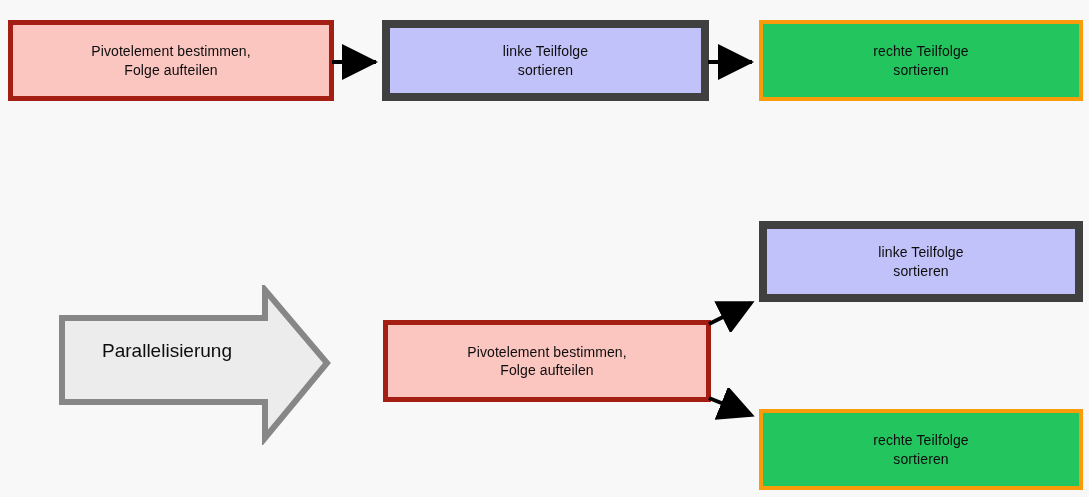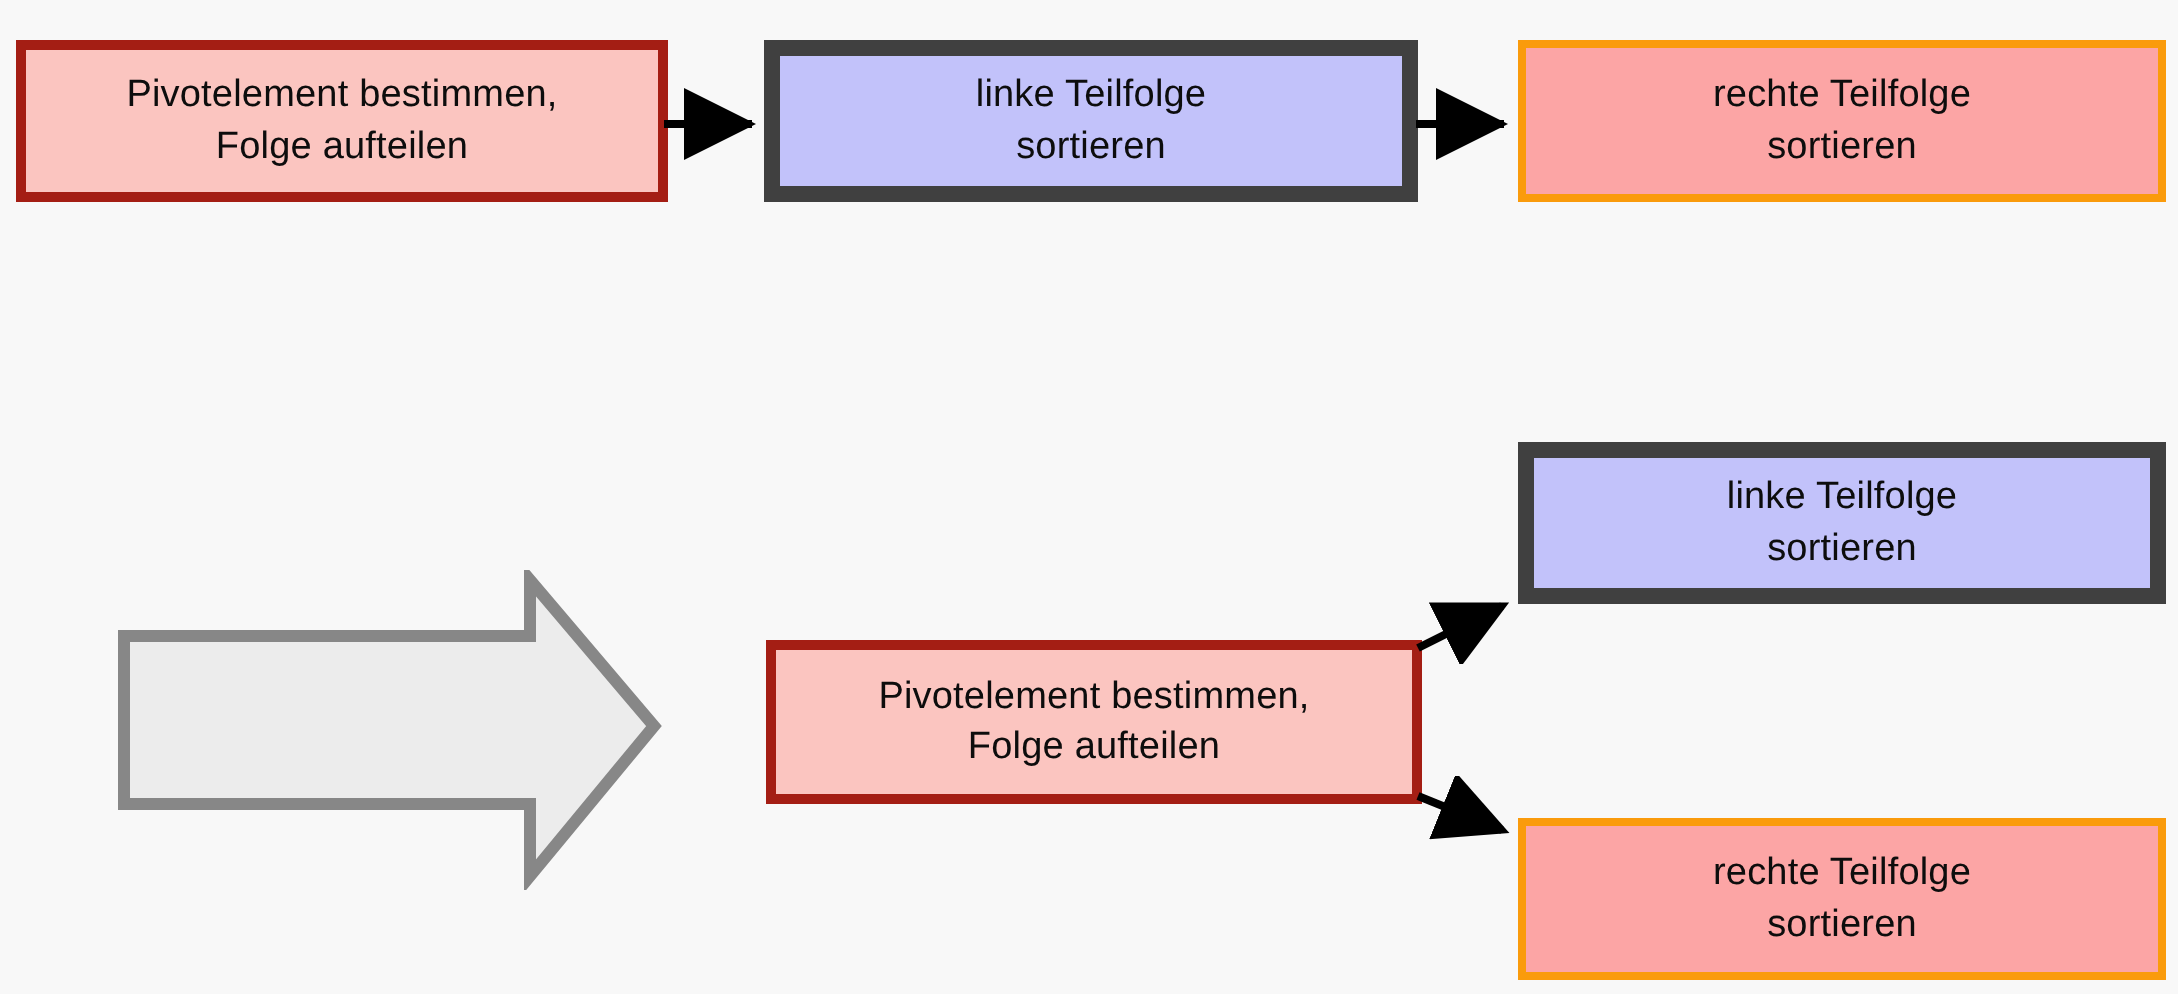--- a/index.html
+++ b/index.html
@@ -15,29 +15,29 @@
     font-family: "Liberation Sans", sans-serif;
     overflow: hidden;
   }
   .node {
     position: absolute;
     box-sizing: border-box;
     display: flex;
     align-items: center;
     justify-content: center;
     text-align: center;
-    font-size: 19px;
+    font-size: 14px;
     line-height: 1.32;
     color: #0d0d0d;
     white-space: pre-line;
     letter-spacing: 0.1px;
   }
   .node-pink   { background: #fbc5c0; border: 5px solid #a41e14; }
   .node-blue   { background: #c2c2fa; border: 8px solid #404040; }
-  .node-yellow { background: #fca5a5; border: 4px solid #fa9b0c; }
+  .node-yellow { background: #22c55e; border: 4px solid #fa9b0c; }
 
   
   #node-pink-top   { left: 8px;   top: 20px;  width: 326px; height: 81px; }
   #node-blue-top   { left: 382px; top: 20px;  width: 327px; height: 81px; }
   #node-yellow-top { left: 759px; top: 20px;  width: 324px; height: 81px; }
 
   
   #node-pink-bottom   { left: 383px; top: 320px; width: 328px; height: 82px; }
   #node-blue-bottom   { left: 759px; top: 221px; width: 324px; height: 81px; }
   #node-yellow-bottom { left: 759px; top: 409px; width: 324px; height: 81px; }
@@ -93,20 +93,21 @@
       <marker id="ah2" markerWidth="9" markerHeight="9" refX="8.5" refY="4.5" orient="auto">
         <path d="M0,0 L9,4.5 L0,9 z" fill="#000"></path>
       </marker>
     </defs>
     <line x1="2" y1="18" x2="46" y2="18" stroke="#000" stroke-width="4" marker-end="url(#ah2)"></line>
   </svg>
 
   <svg class="big-arrow" viewBox="0 0 280 160">
     <polygon points="7,33 210,33 210,5 272,78 210,153 210,117 7,117" fill="#ececec" stroke="#878787" stroke-width="6" stroke-linejoin="miter"></polygon>
   </svg>
+  <div class="big-arrow-label">Parallelisierung</div>
 
   <div class="node node-pink" id="node-pink-bottom">Pivotelement bestimmen,
 Folge aufteilen</div>
 
   <div class="node node-blue" id="node-blue-bottom">linke Teilfolge
 sortieren</div>
 
   <div class="node node-yellow" id="node-yellow-bottom">rechte Teilfolge
 sortieren</div>
 

